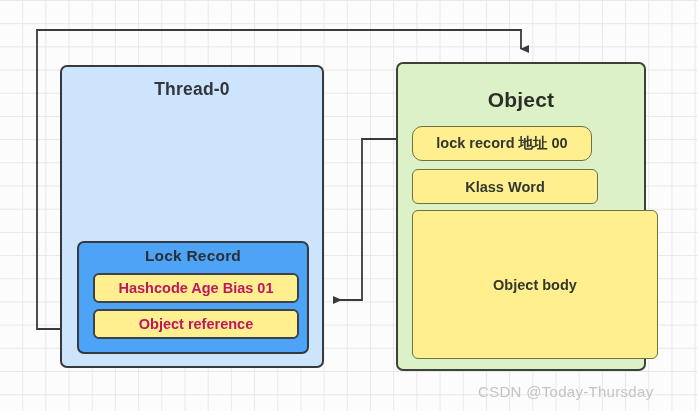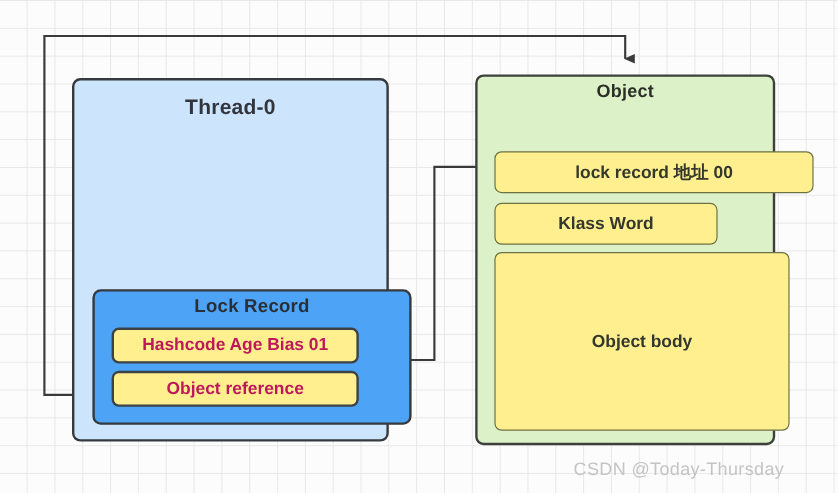--- a/index.html
+++ b/index.html
@@ -60,21 +60,21 @@
   }
   #thread-box .box-title {
     color: #32363c;
     font-size: 17.5px;
     margin-top: 12px;
   }
 
   #lock-record-box {
     left: 15px;
     top: 174px;
-    width: 266px;
+    width: 232px;
     height: 113px;
     background: #4da3f5;
     border: 2px solid #36393d;
     border-radius: 7px;
   }
   #lock-record-box .box-title {
     color: #2a2f36;
     font-size: 15.5px;
     margin-top: 4px;
   }
@@ -82,22 +82,22 @@
   #object-box {
     left: 396px;
     top: 62px;
     width: 250px;
     height: 309px;
     background: #ddf1c8;
     border: 2.2px solid #3c423a;
   }
   #object-box .box-title {
     color: #2b2f28;
-    font-size: 15px;
-    margin-top: 4px;
+    font-size: 21px;
+    margin-top: 24px;
   }
 
   
   .slot {
     position: absolute;
     box-sizing: border-box;
     background: #ffef8f;
     border-radius: 6px;
     display: flex;
     align-items: center;
@@ -112,21 +112,21 @@
   }
   .slot-green {
     border: 1.8px solid #6d7243;
     color: #33372c;
     font-size: 14.5px;
   }
 
   #slot-hashcode { left: 14px; top: 30px; width: 206px; height: 30px; }
   #slot-objref   { left: 14px; top: 66px; width: 206px; height: 30px; }
 
-  #slot-lockrecord { left: 14px; top: 62px;  width: 266px; height: 35px; }
+  #slot-lockrecord { left: 14px; top: 62px;  width: 180px; height: 35px; border-radius: 10px; }
   #slot-klassword  { left: 14px; top: 105px; width: 186px; height: 35px; }
   #slot-objectbody { left: 14px; top: 146px; width: 246px; height: 149px; }
 
   #watermark {
     position: absolute;
     left: 478px;
     top: 383px;
     font-size: 15px;
     color: #c4c4c4;
     letter-spacing: .3px;

